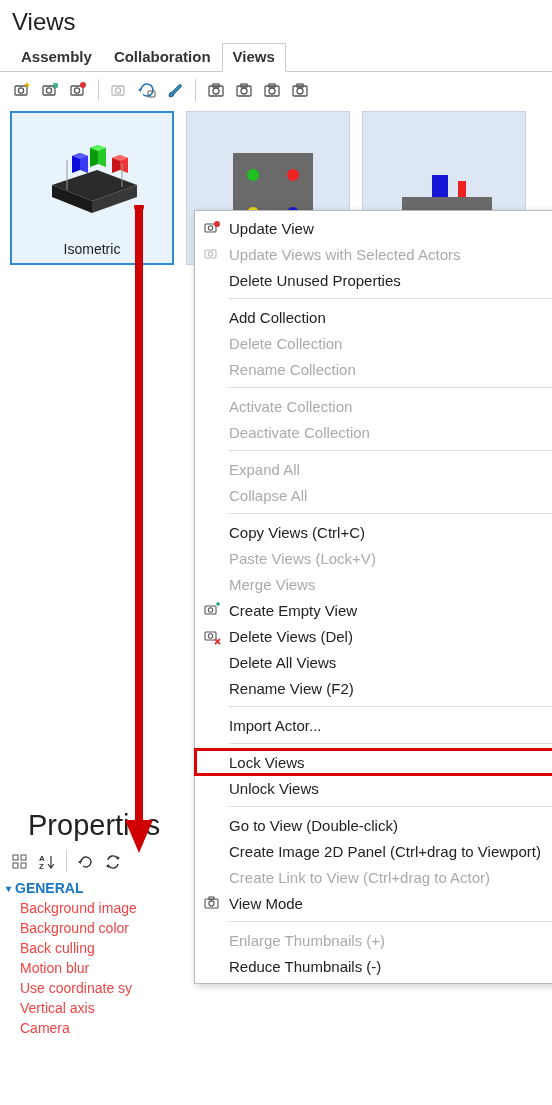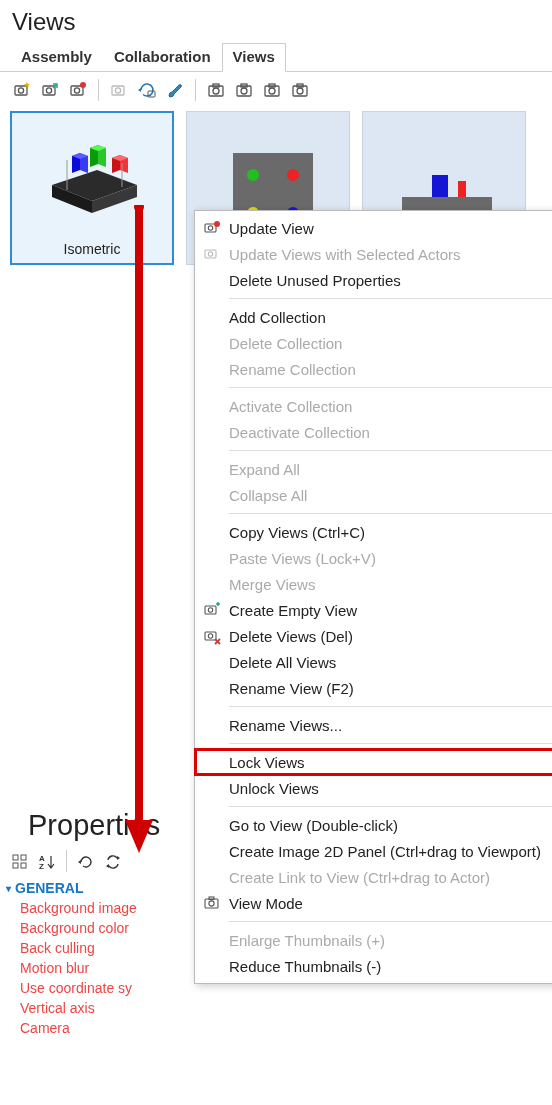--- a/index.html
+++ b/index.html
@@ -394,21 +394,21 @@
       <span>Delete Views (Del)</span>
     </div>
     <div class="menu-item">
       <span>Delete All Views</span>
     </div>
     <div class="menu-item">
       <span>Rename View (F2)</span>
     </div>
     <div class="menu-sep"></div>
     <div class="menu-item">
-      <span>Rename Views...</span>
+      <span>Import Actor...</span>
     </div>
     <div class="menu-sep"></div>
     <div class="menu-item highlighted">
       <span>Lock Views</span>
     </div>
     <div class="menu-item">
       <span>Unlock Views</span>
     </div>
     <div class="menu-sep"></div>
     <div class="menu-item">

